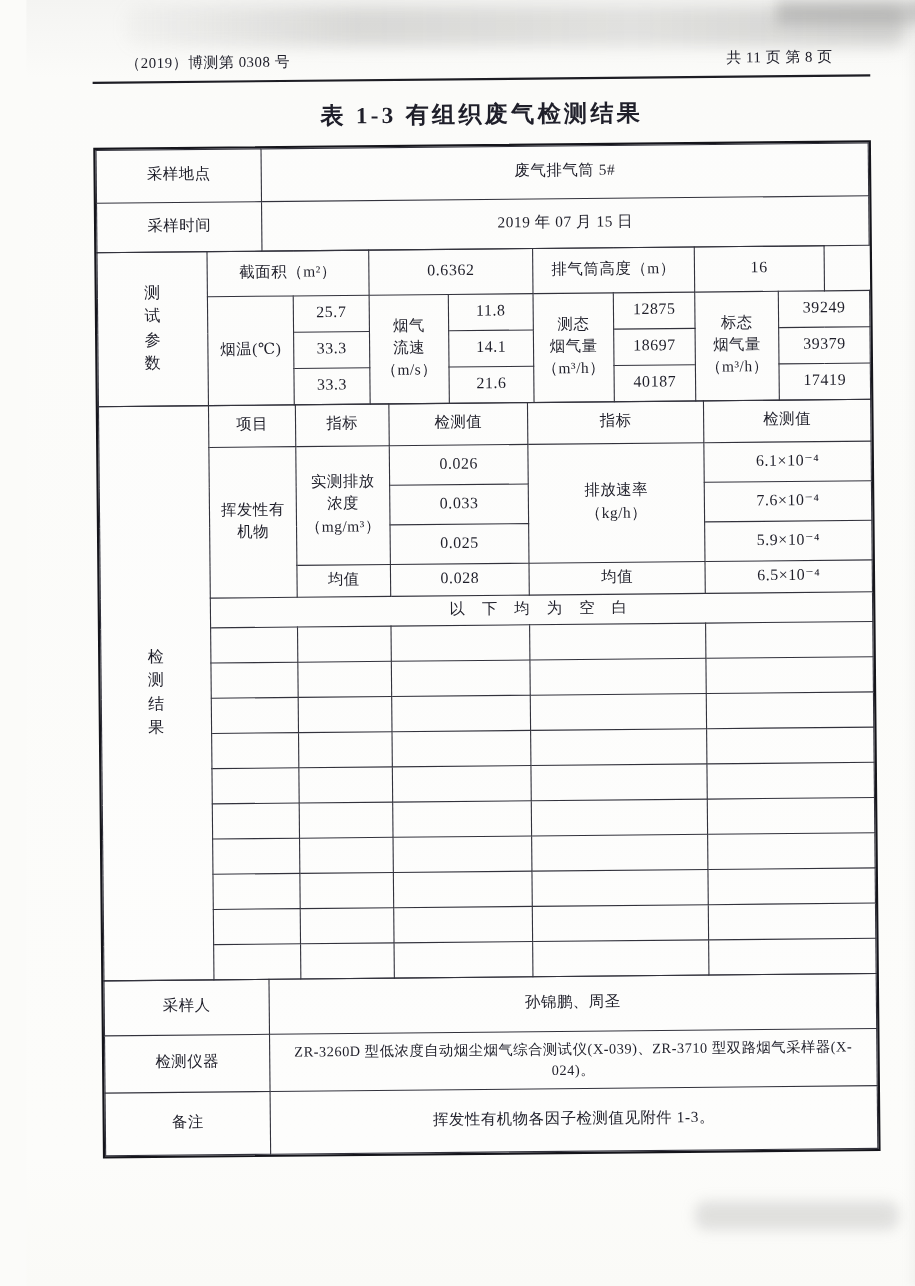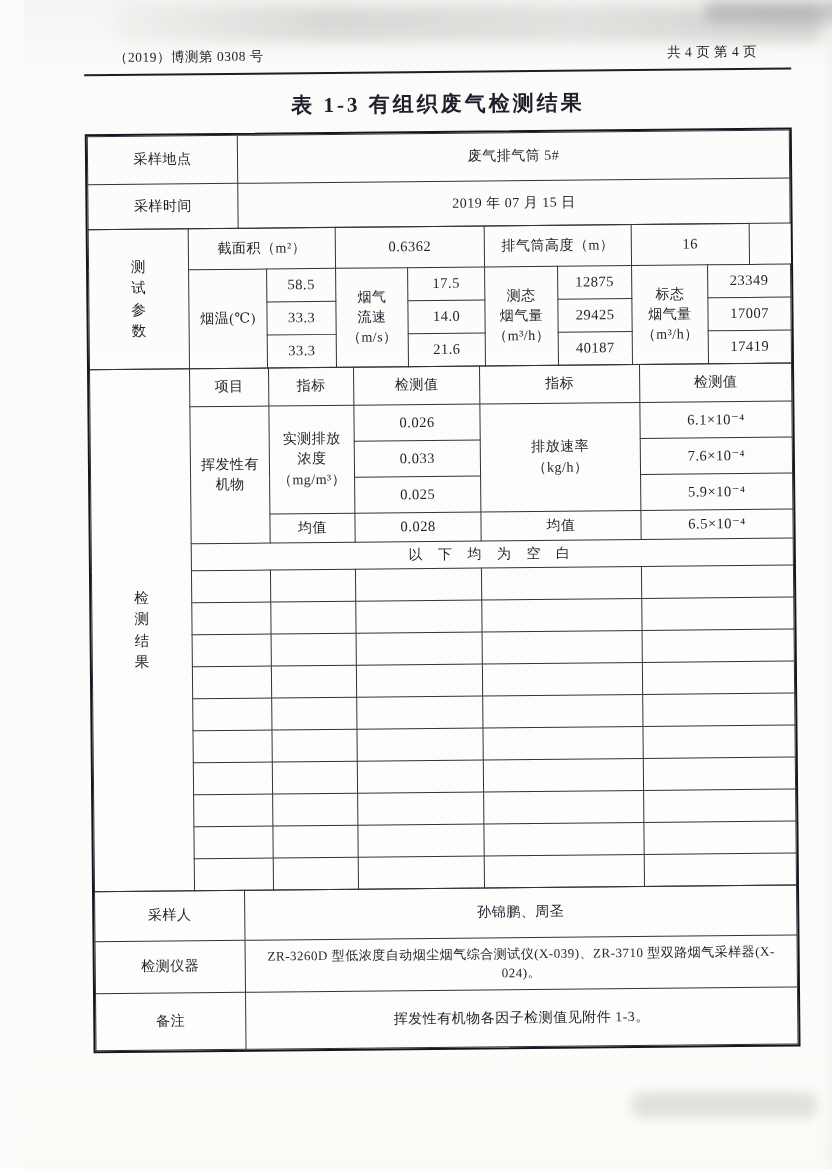--- a/index.html
+++ b/index.html
@@ -119,21 +119,21 @@
 <div class="page">
   <div class="artifact smudge-top"></div>
   <div class="artifact band-right"></div>
   <div class="artifact corner-tr"></div>
   <div class="artifact blotch-br"></div>
 
   <div class="sheet">
 
     <div class="doc-header">
       <span>（2019）博测第 0308 号</span>
-      <span>共 4 页  第 4 页</span>
+      <span>共 11 页  第 8 页</span>
     </div>
     <div class="header-rule"></div>
 
     <div class="doc-title">表 1-3  有组织废气检测结果</div>
 
     <div class="table-wrap">
 
       <table class="tbl tbl-a">
         <colgroup>
             <col style="width:150px">
@@ -169,39 +169,39 @@
 试
 参
 数</td>
           <td colspan="2">截面积（m²）</td>
           <td colspan="2" class="num">0.6362</td>
           <td colspan="2">排气筒高度（m）</td>
           <td colspan="2" class="num">16</td>
         </tr>
         <tr class="r-p">
           <td rowspan="3">烟温(℃)</td>
-          <td class="num">58.5</td>
+          <td class="num">25.7</td>
           <td rowspan="3" class="pre">烟气
 流速
 （m/s）</td>
-          <td class="num">17.5</td>
+          <td class="num">11.8</td>
           <td rowspan="3" class="pre">测态
 烟气量
 （m³/h）</td>
           <td class="num">12875</td>
           <td rowspan="3" class="pre">标态
 烟气量
 （m³/h）</td>
-          <td colspan="2" class="num">23349</td>
+          <td colspan="2" class="num">39249</td>
         </tr>
         <tr class="r-p">
           <td class="num">33.3</td>
-          <td class="num">14.0</td>
-          <td class="num">29425</td>
-          <td colspan="2" class="num">17007</td>
+          <td class="num">14.1</td>
+          <td class="num">18697</td>
+          <td colspan="2" class="num">39379</td>
         </tr>
         <tr class="r-p">
           <td class="num">33.3</td>
           <td class="num">21.6</td>
           <td class="num">40187</td>
           <td colspan="2" class="num">17419</td>
         </tr>
       </tbody>
         </table>
 

